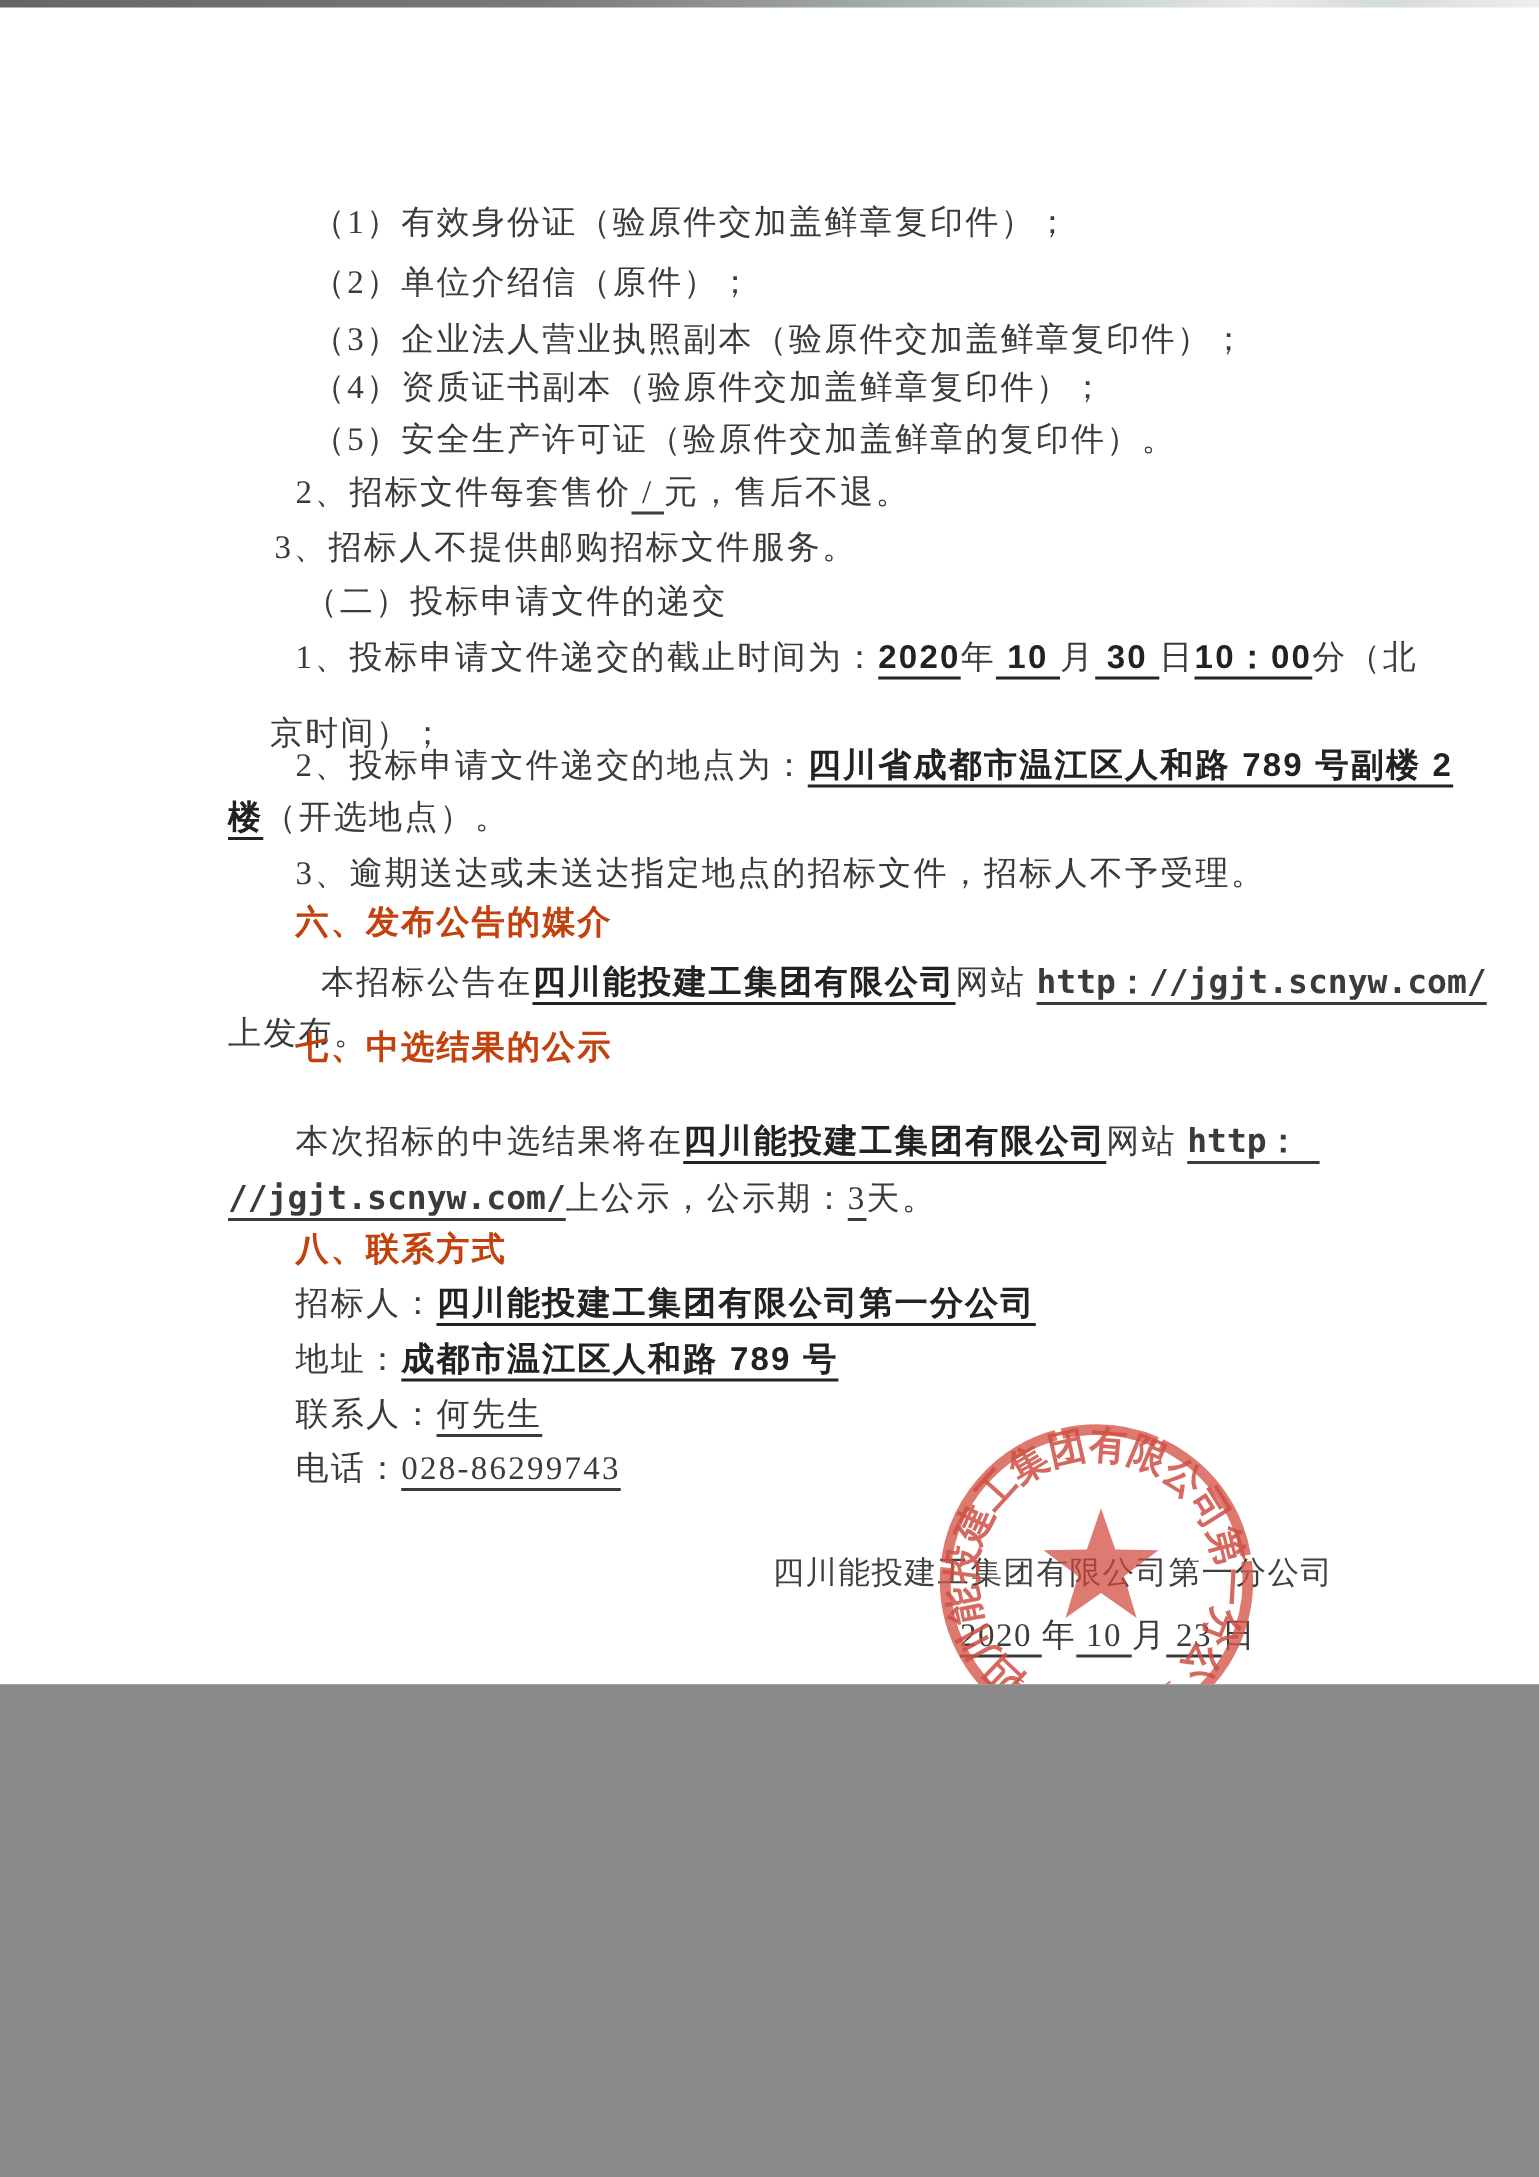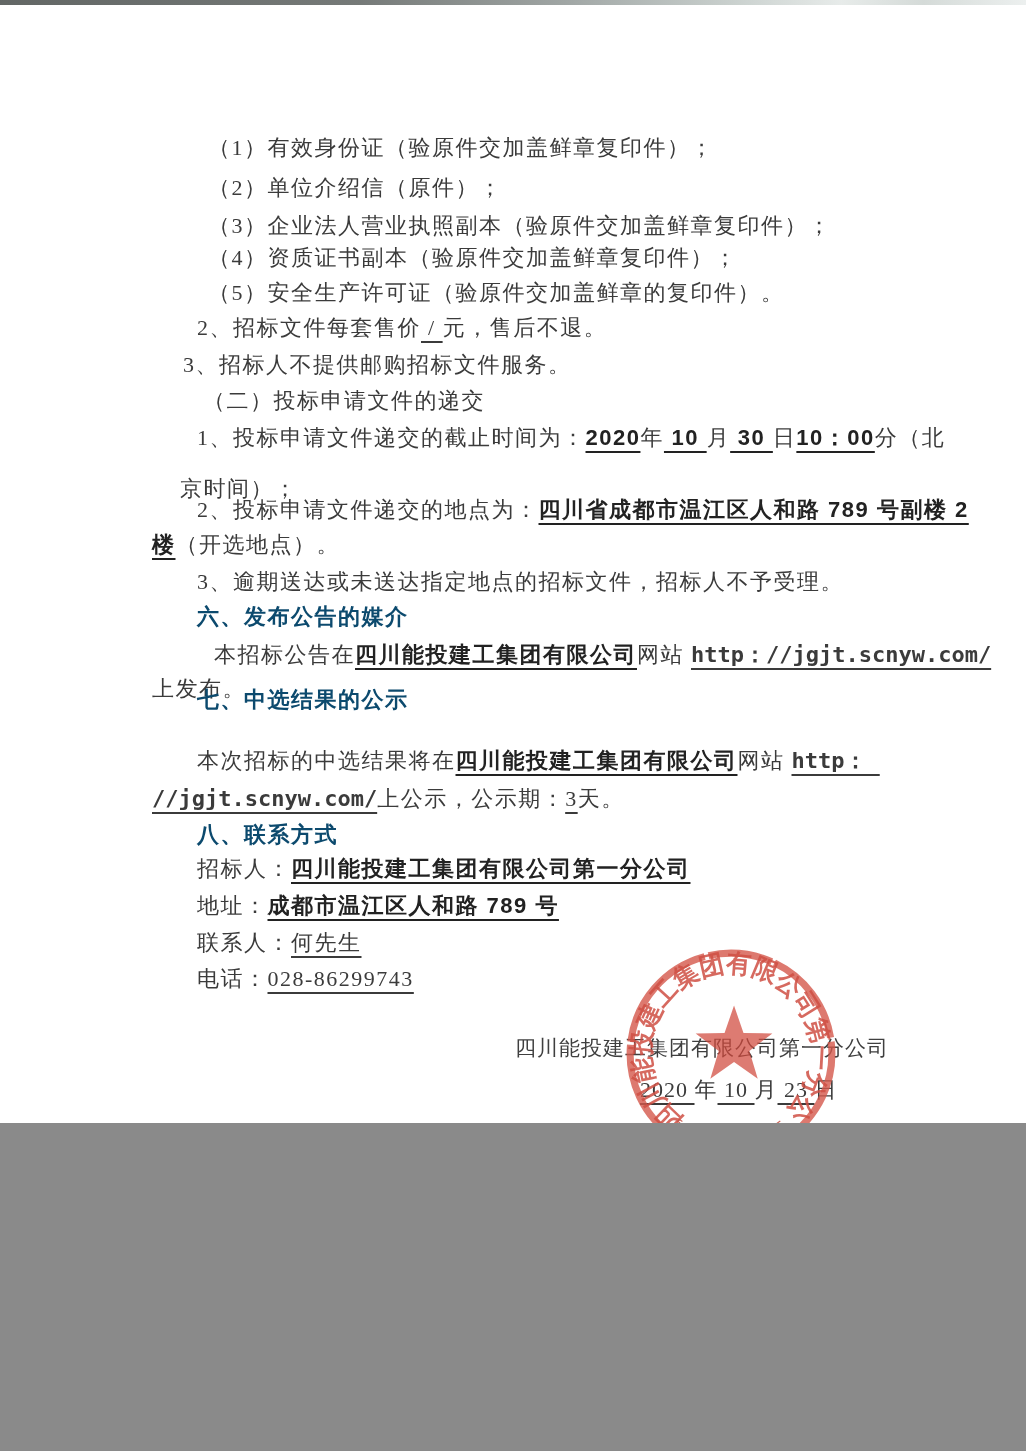--- a/index.html
+++ b/index.html
@@ -24,21 +24,21 @@
   }
   .line{
     position:absolute;
     white-space:pre;
     font-size:22px;
     line-height:26px;
     letter-spacing:1.5px;
     color:#3b3b3b;
   }
   .line span{display:inline;}
-  .heading{font-weight:700;font-family:Liberation Sans, sans-serif;color:#0c4a6e;}
+  .heading{font-weight:700;font-family:Liberation Mono, monospace;color:#c2410c;}
   .sig{font-size:21px;letter-spacing:1px;color:#3f3f3f;}
   .date{font-size:22px;letter-spacing:1px;}
   .b{font-weight:700;font-family:"Liberation Sans","DejaVu Sans",sans-serif;color:#222;}
   .u{text-decoration:underline;text-decoration-thickness:1.6px;text-underline-offset:6px;}
   .mono{font-family:"DejaVu Sans Mono","Liberation Mono",monospace;letter-spacing:0;font-weight:600;}
   #seal{
     position:absolute;left:620px;top:941px;width:222px;height:224px;
     pointer-events:none;
   }
 </style>

